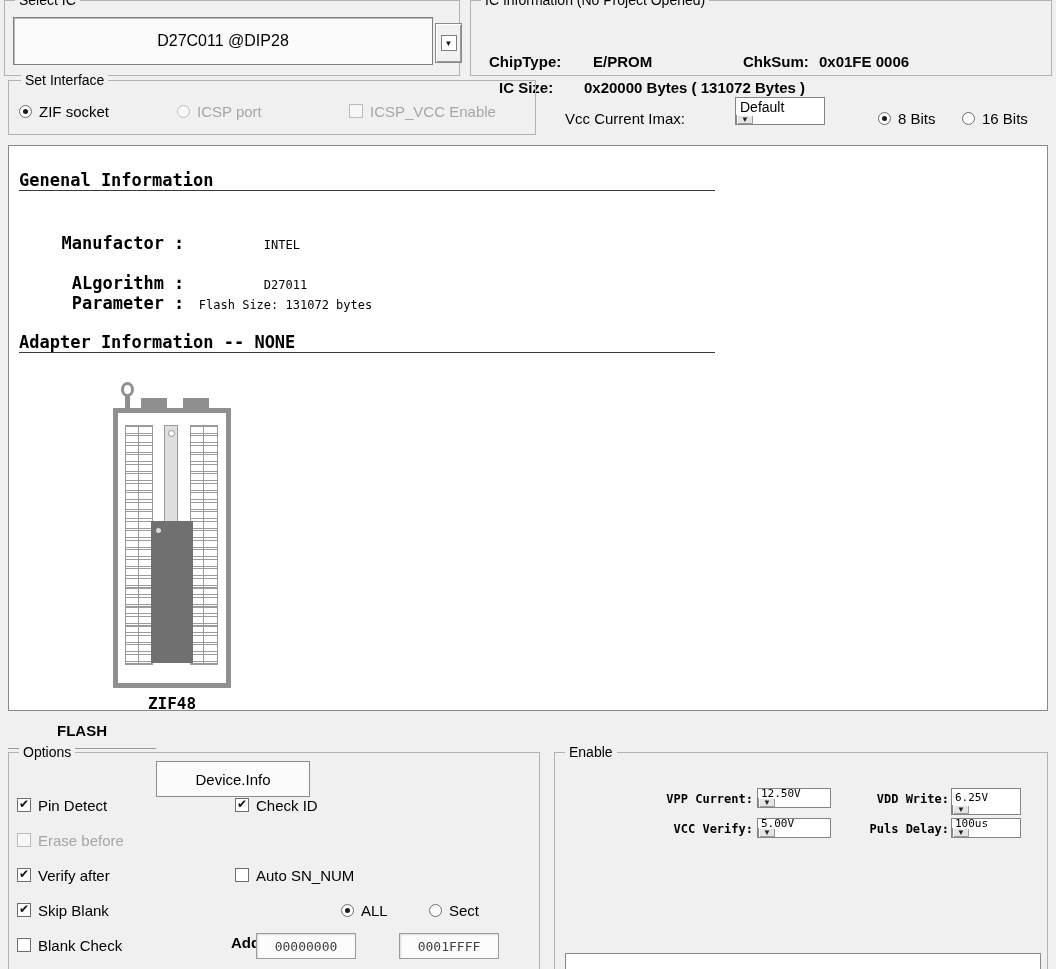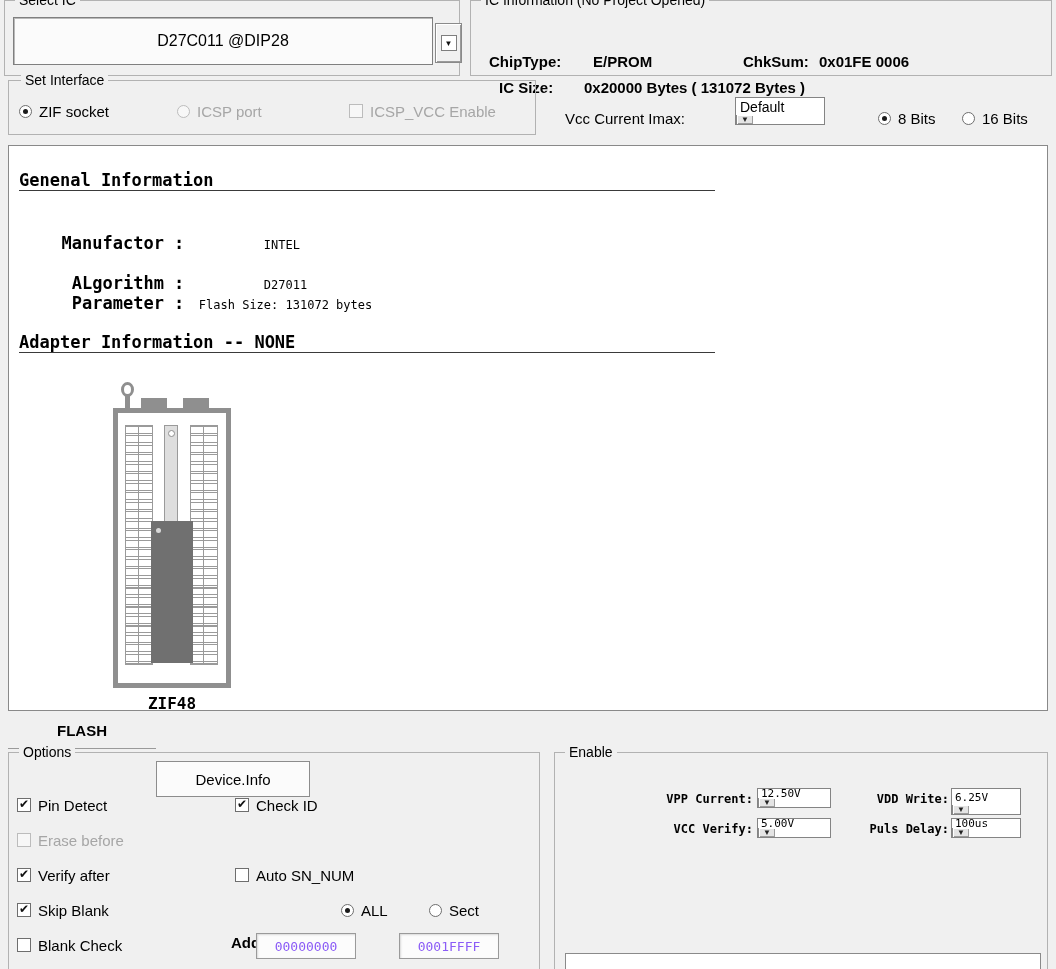--- a/index.html
+++ b/index.html
@@ -27,21 +27,21 @@
   .combo .cv { flex:1; display:flex; align-items:center; padding:0 4px; overflow:hidden; white-space:nowrap; }
   .combo .btn { width:17px; flex:none; background:#e4e4e4; border-left:1px solid #8a8a8a;
     box-shadow:inset 1px 1px 0 #ffffff, inset -1px -1px 0 #9c9c9c;
     display:flex; align-items:center; justify-content:center; }
   .combo .btn::after { content:"▼"; font-size:8px; color:#222; }
   .combo.lg .cv { font-size:14px; }
   .combo.sm .cv { font:11px "DejaVu Sans Mono",monospace; padding:0 3px; }
   
   .inp { position:absolute; display:flex; align-items:center; justify-content:center;
     background:#fcfcfc; border:1px solid #9a9a9a; box-shadow:inset 1px 1px 2px #dadada;
-    font:13px "DejaVu Sans Mono",monospace; color:#8b5cf6; }
+    font:13px "DejaVu Sans Mono",monospace; color:#404040; }
   
   .bigbox { position:absolute; background:#fbfbfb; border:1px solid #7f7f7f;
     box-shadow:inset 1px 1px 0 #b9b9b9; display:flex; align-items:center; justify-content:center;
     font-size:16px; }
   .bigbtn { position:absolute; background:#f1f1f1; border:1px solid #8a8a8a;
     box-shadow:inset 1px 1px 0 #ffffff, inset -1px -1px 0 #9a9a9a;
     display:flex; align-items:center; justify-content:center; }
   .bigbtn .sq { width:16px; height:16px; border:1px solid #7e7e7e; background:#fff;
     display:flex; align-items:center; justify-content:center; }
   .bigbtn .sq::after { content:"▼"; font-size:8px; color:#111; }

